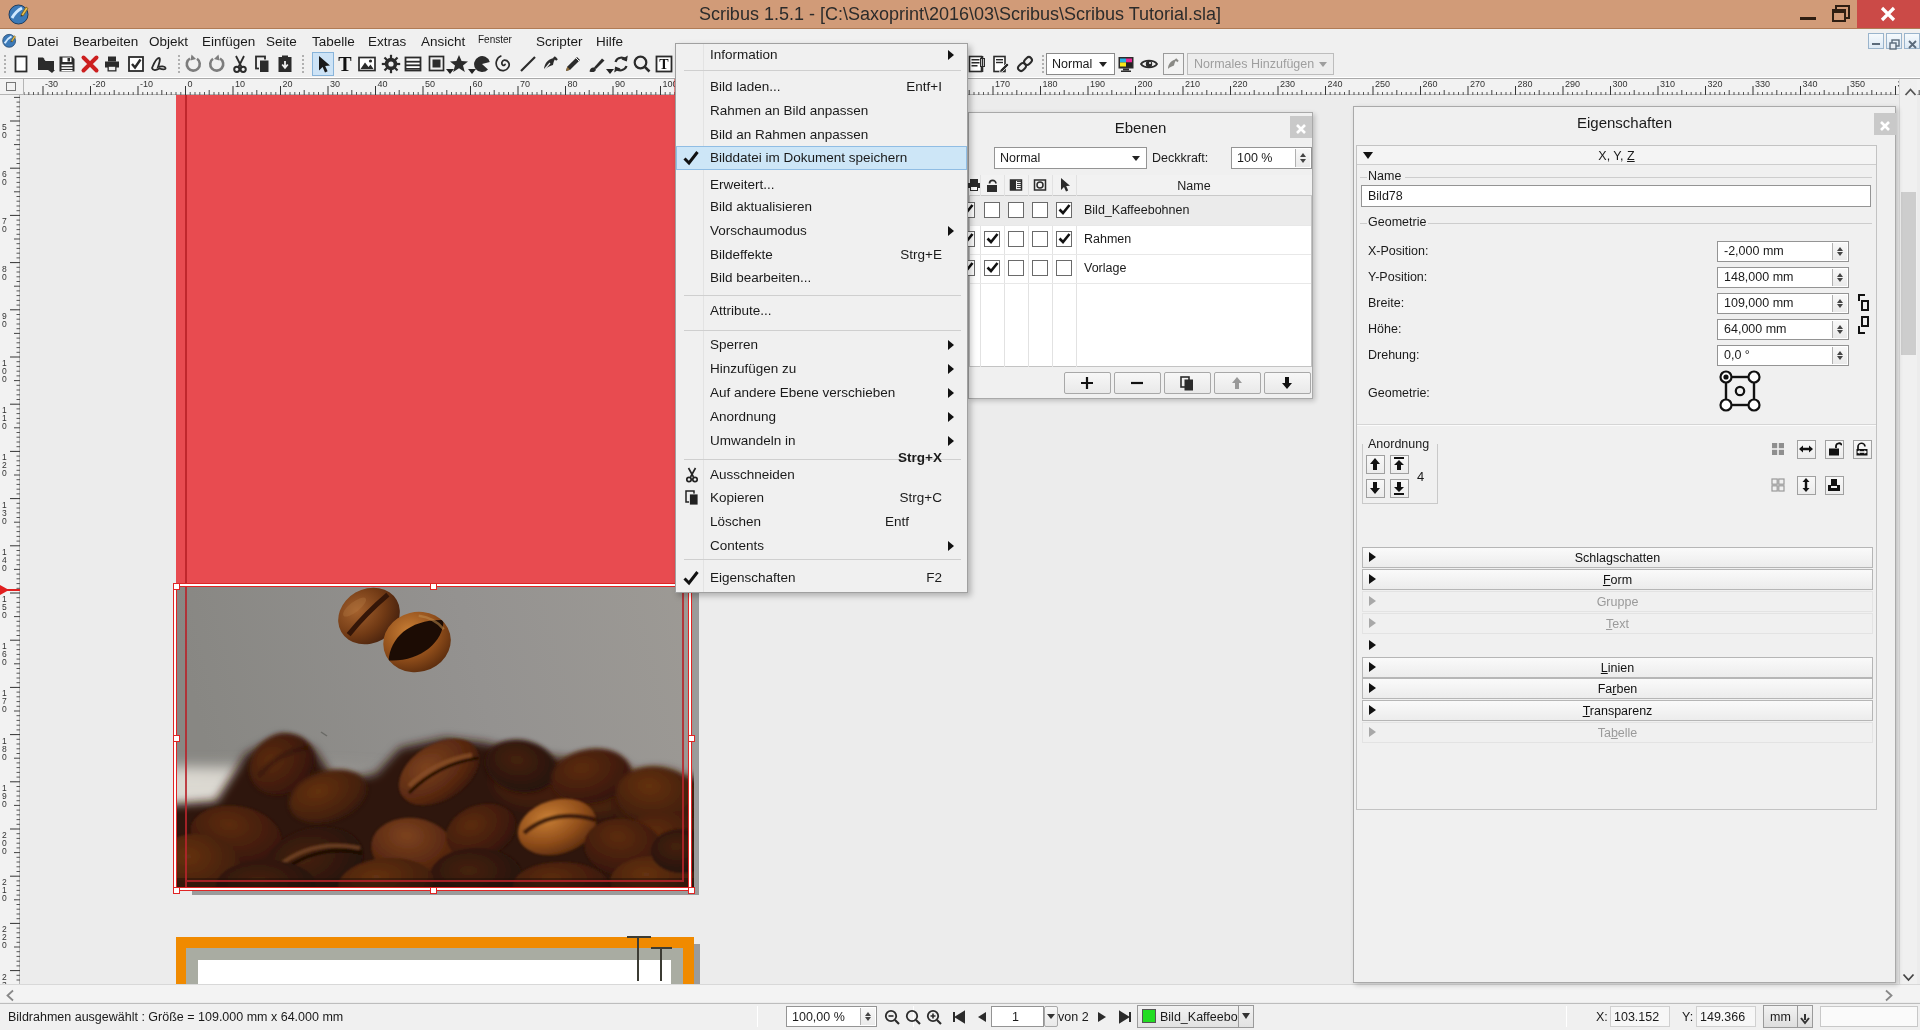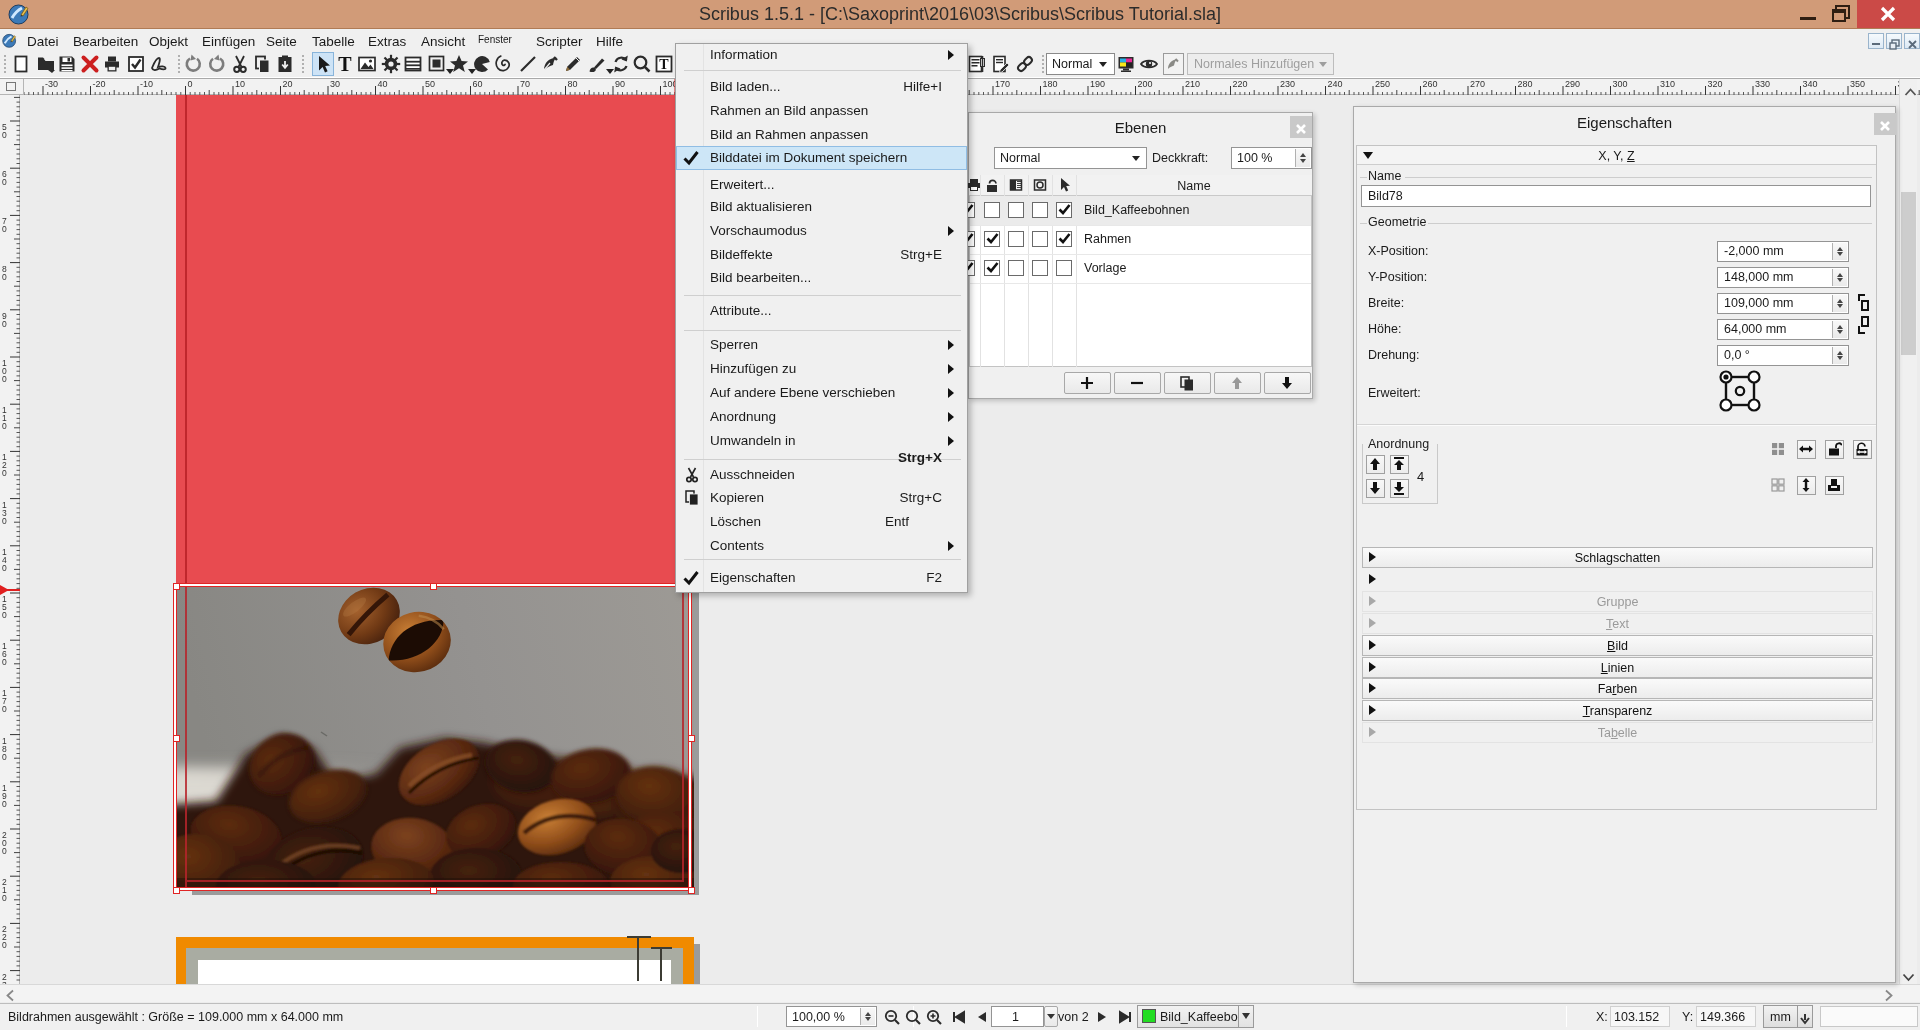--- a/index.html
+++ b/index.html
@@ -1307,21 +1307,21 @@
 <div class="inp" style="left:1717px;top:345px;width:132px;height:21px;">
       <div class="spin"></div>
     </div>
 <div class="txt" style="left:1724px;top:348px;font-size:12.5px;">0,0 °</div>
 <div class="abs" style="left:1856px;top:293px;width:18px;height:50px;"><svg width="18" height="50" viewBox="0 0 18 50">
 <path d="M3 8 L3 2 L9 2" fill="none" stroke="#111" stroke-width="2"></path>
         <rect x="6" y="8" width="6" height="9" fill="none" stroke="#111" stroke-width="2"></rect>
 <rect x="6" y="24" width="6" height="9" fill="none" stroke="#111" stroke-width="2"></rect>
         <path d="M3 33 L3 40 L9 40" fill="none" stroke="#111" stroke-width="2"></path>
 </svg></div>
-<div class="txt" style="left:1368px;top:386px;font-size:12.5px;">Erweitert:</div>
+<div class="txt" style="left:1368px;top:386px;font-size:12.5px;">Geometrie:</div>
 <div class="abs" style="left:1718px;top:369px;width:44px;height:44px;"><svg width="44" height="44" viewBox="0 0 44 44">
 <rect x="8" y="8" width="28" height="28" fill="none" stroke="#111" stroke-width="2.4"></rect>
 <circle cx="36" cy="8" r="5.5" fill="#fff" stroke="#111" stroke-width="2.2"></circle>
 <circle cx="8" cy="36" r="5.5" fill="#fff" stroke="#111" stroke-width="2.2"></circle>
 <circle cx="36" cy="36" r="5.5" fill="#fff" stroke="#111" stroke-width="2.2"></circle>
 <circle cx="8" cy="8" r="5.5" fill="#fff" stroke="#111" stroke-width="2.2"></circle>
         <circle cx="8" cy="8" r="2.6" fill="#111"></circle>
 <circle cx="22" cy="22" r="4.2" fill="#f0f0f0" stroke="#111" stroke-width="2.2"></circle>
 </svg></div>
 <div class="abs" style="left:1357px;top:424px;width:519px;height:1px;background:#d5d5d5;"></div>
@@ -1380,43 +1380,43 @@
     <div class="abs" style="left:1798px;top:477px;width:16px;height:16px;"><svg width="16" height="16" viewBox="0 0 16 16">
         <path d="M8 1 L11.5 5 L9.2 5 L9.2 11 L11.5 11 L8 15 L4.5 11 L6.8 11 L6.8 5 L4.5 5 Z" fill="#111"></path>
       </svg></div>
 <div class="abs" style="left:1825px;top:476px;width:19px;height:19px;background:linear-gradient(#f8f8f8,#ececec);border:1px solid #a0a0a0;"></div>
     <div class="abs" style="left:1826px;top:477px;width:16px;height:16px;"><svg width="16" height="16" viewBox="0 0 16 16">
         <rect x="5" y="2" width="6" height="7" fill="#111"></rect>
         <path d="M2 8 L2 14 L14 14 L14 8 L11 8 L11 11 L5 11 L5 8 Z" fill="#111"></path>
       </svg></div>
 <div class="secbar" style="top:547px;">Schlagschatten</div>
 <div class="tri-r" style="left:1369px;top:552px;"></div>
+<div class="secbar" style="top:569px;"><span style="text-decoration:underline">F</span>orm</div>
 <div class="tri-r" style="left:1369px;top:574px;"></div>
 <div class="secbar gray" style="top:591px;">Gruppe</div>
 <div class="tri-r gray" style="left:1369px;top:596px;"></div>
 <div class="secbar gray" style="top:613px;"><span style="text-decoration:underline">T</span>ext</div>
 <div class="tri-r gray" style="left:1369px;top:618px;"></div>
-<div class="secbar" style="top:635px;"><span style="text-decoration:underline">B</span>ild</div>
 <div class="tri-r" style="left:1369px;top:640px;"></div>
 <div class="secbar" style="top:657px;"><span style="text-decoration:underline">L</span>inien</div>
 <div class="tri-r" style="left:1369px;top:662px;"></div>
 <div class="secbar" style="top:678px;">Fa<span style="text-decoration:underline">r</span>ben</div>
 <div class="tri-r" style="left:1369px;top:683px;"></div>
 <div class="secbar" style="top:700px;"><span style="text-decoration:underline">T</span>ransparenz</div>
 <div class="tri-r" style="left:1369px;top:705px;"></div>
 <div class="secbar gray" style="top:722px;">Ta<span style="text-decoration:underline">b</span>elle</div>
 <div class="tri-r gray" style="left:1369px;top:727px;"></div>
 
 <div class="abs" style="left:675px;top:43px;width:293px;height:550px;background:#f0f0f0;border:1px solid #a0a0a0;box-shadow:3px 3px 6px rgba(0,0,0,0.25);"></div>
 <div class="abs" style="left:703px;top:44px;width:1px;height:548px;background:#e3e3e3;"></div>
 <div class="menuitem" style="top:47px;">Information</div>
 <div class="subarrow" style="top:50px;"></div>
 <div class="abs" style="left:684px;top:70px;width:277px;height:1px;background:#cfcfcf;"></div>
 <div class="menuitem" style="top:79px;">Bild laden...</div>
-<div class="shortcut" style="left:860px;top:79px;width:82px;text-align:right;">Hilfe+I</div>
+<div class="shortcut" style="left:860px;top:79px;width:82px;text-align:right;">Entf+I</div>
 <div class="menuitem" style="top:103px;">Rahmen an Bild anpassen</div>
 <div class="menuitem" style="top:127px;">Bild an Rahmen anpassen</div>
 <div class="abs" style="left:676px;top:146px;width:291px;height:24px;background:#cde6f7;border:1px solid #90bde4;"></div>
 <div class="abs" style="left:682px;top:149px;"><svg width="18" height="18" viewBox="0 0 18 18">
         <path d="M2.5 9.5 L7 14 L15.5 3" stroke="#111" stroke-width="3" fill="none"></path>
       </svg></div>
 <div class="menuitem" style="top:150px;">Bilddatei im Dokument speichern</div>
 <div class="menuitem" style="top:177px;">Erweitert...</div>
 <div class="menuitem" style="top:199px;">Bild aktualisieren</div>
 <div class="menuitem" style="top:223px;">Vorschaumodus</div>

